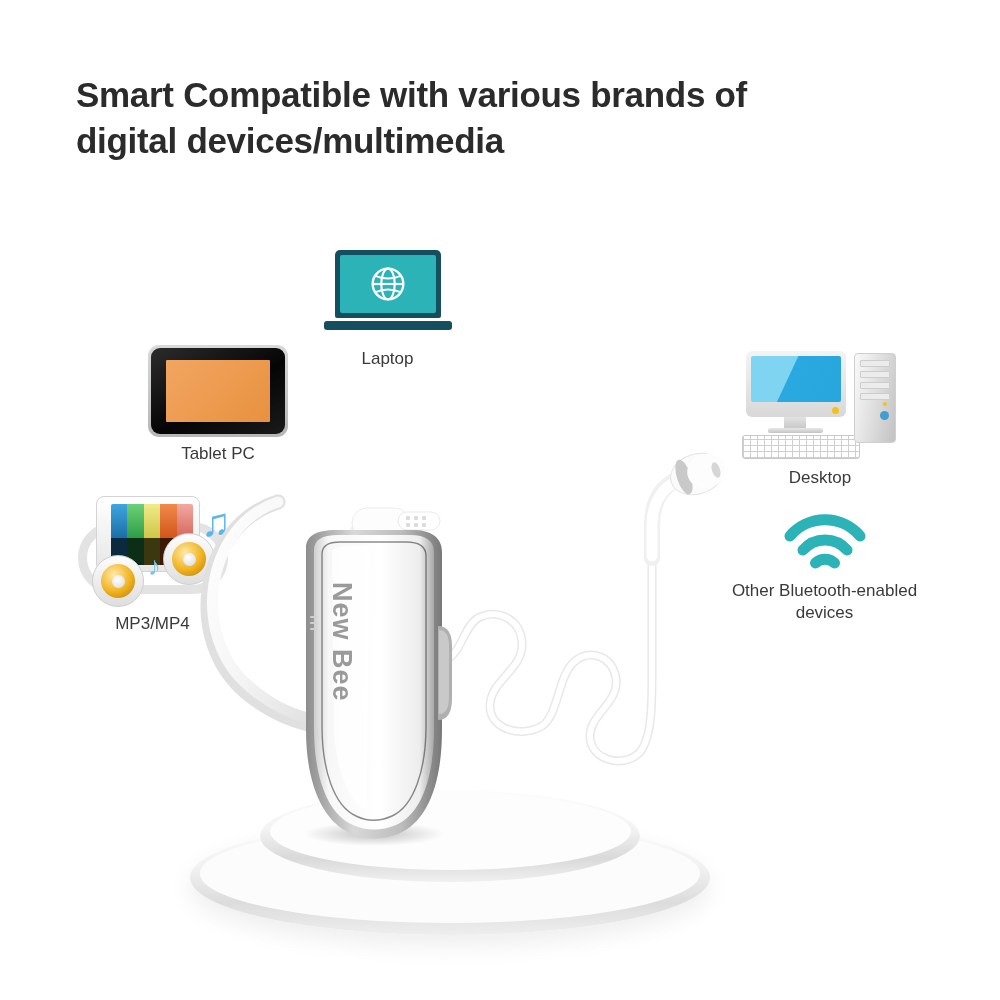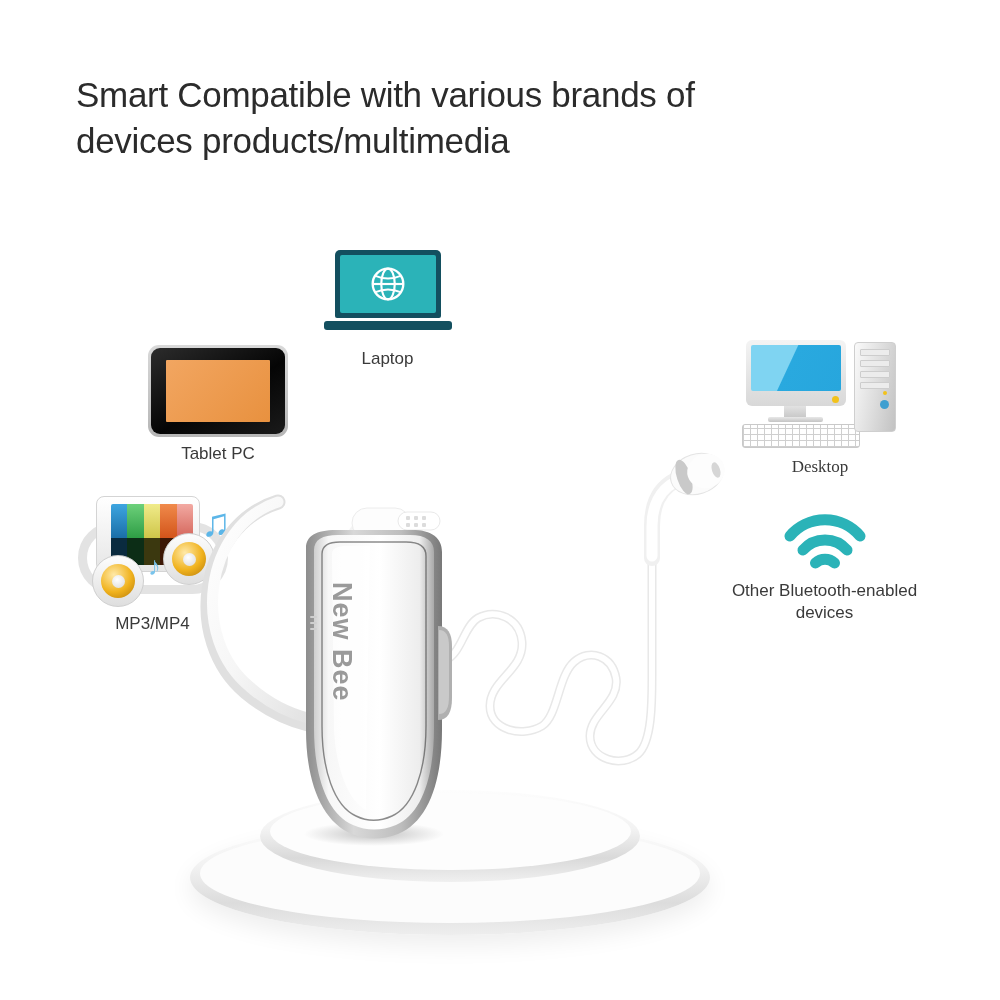--- a/index.html
+++ b/index.html
@@ -10,21 +10,21 @@
     overflow:hidden;
     position:relative;
   }
   .stage{position:absolute;inset:0;}
 
   
   .headline{
     position:absolute;
     left:76px; top:72px; width:850px;
     font-size:35px;
-    font-weight:normal;
+    font-weight:bold;
     line-height:1.32;
     color:#2b2b2b;
     letter-spacing:-0.3px;
   }
   .headline .l2{display:block;}
 
   
   .feature{position:absolute;}
   .feature .caption{
     font-size:17px;
@@ -99,21 +99,21 @@
     border-radius:9px;
     display:flex;align-items:center;justify-content:center;
   }
   .tabletpc .tscreen{
     width:104px;height:62px;
     background:linear-gradient(135deg,#F2A661,#E8913F);
     border-radius:1px;
   }
 
   
-  .f-desktop{left:725px;top:338px;width:190px;font-family:Liberation Serif, serif;}
+  .f-desktop{left:725px;top:349px;width:190px;}
   .desktop{width:160px;height:112px;position:relative;}
   .monitor{
     position:absolute;left:6px;top:2px;width:100px;height:66px;
     background:linear-gradient(#f4f4f4,#d8d8d8);
     border-radius:6px;padding:5px;box-sizing:border-box;
   }
   .monitor .dscr{
     width:100%;height:46px;border-radius:2px;
     background:linear-gradient(115deg,#7FD4F2 0%,#7FD4F2 42%,#29A9DF 43%,#27A6DD 100%);
   }
@@ -229,21 +229,21 @@
     text-shadow:0 1px 0 rgba(255,255,255,.8);
   }
 </style>
 </head>
 <body>
 
 <div class="stage">
 
   <div class="headline">
     <span>Smart Compatible with various brands of</span>
-    <span class="l2">devices products/multimedia</span>
+    <span class="l2">digital devices/multimedia</span>
   </div>
 
   <div class="feature f-laptop">
     <div class="icon-wrap laptop">
       <div class="lid">
         <div class="screen">
           <svg class="globe" viewBox="0 0 40 40">
             <circle cx="20" cy="20" r="17" fill="none" stroke="#ffffff" stroke-width="2.6"></circle>
             <ellipse cx="20" cy="20" rx="7.5" ry="17" fill="none" stroke="#ffffff" stroke-width="2.4"></ellipse>
             <line x1="3" y1="20" x2="37" y2="20" stroke="#ffffff" stroke-width="2.4"></line>

